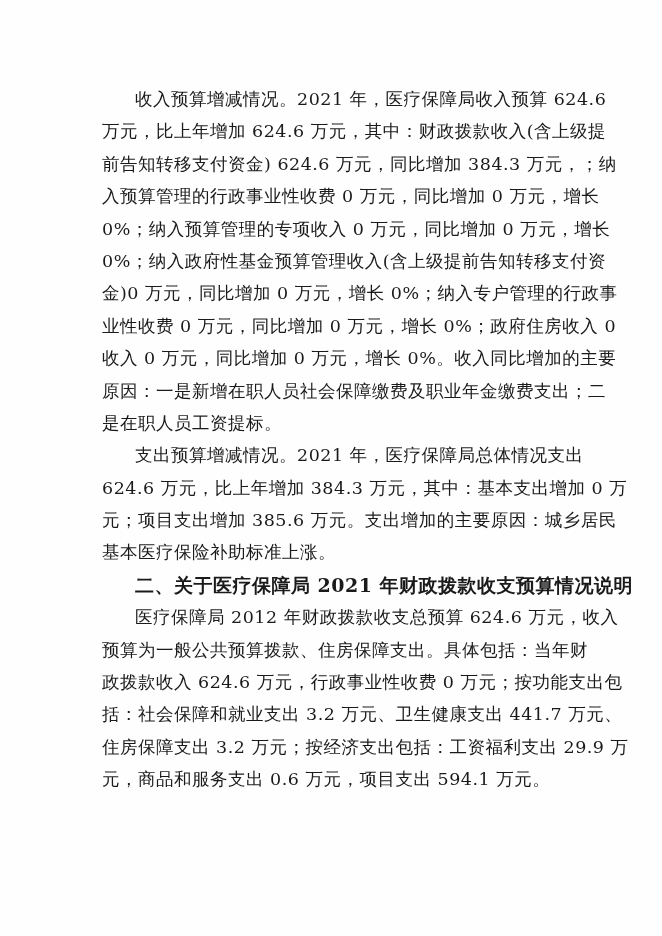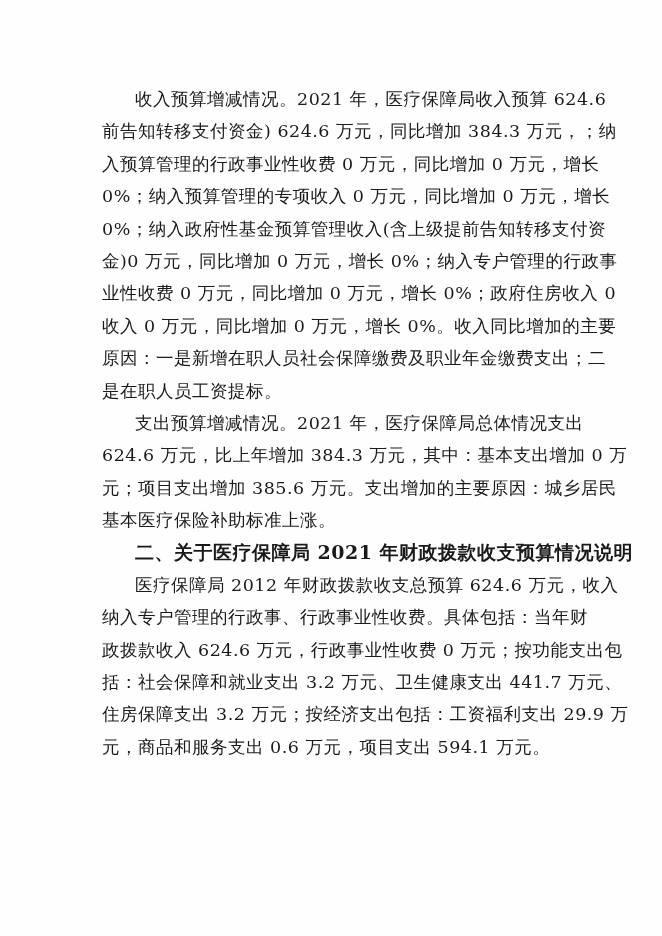--- a/index.html
+++ b/index.html
@@ -51,20 +51,21 @@
   }
 </style>
 </head>
 <body>
 
 <div class="page">
   <div class="text-block">
 
     <div>
       <div class="line indent">收入预算增减情况。2021 年，医疗保障局收入预算 624.6</div>
+      <div class="line">万元，比上年增加 624.6 万元，其中：财政拨款收入(含上级提</div>
       <div class="line">前告知转移支付资金) 624.6 万元，同比增加 384.3 万元，；纳</div>
       <div class="line">入预算管理的行政事业性收费 0 万元，同比增加 0 万元，增长</div>
       <div class="line">0%；纳入预算管理的专项收入 0 万元，同比增加 0 万元，增长</div>
       <div class="line">0%；纳入政府性基金预算管理收入(含上级提前告知转移支付资</div>
       <div class="line">金)0 万元，同比增加 0 万元，增长 0%；纳入专户管理的行政事</div>
       <div class="line">业性收费 0 万元，同比增加 0 万元，增长 0%；政府住房收入 0</div>
       <div class="line">收入 0 万元，同比增加 0 万元，增长 0%。收入同比增加的主要</div>
       <div class="line">原因：一是新增在职人员社会保障缴费及职业年金缴费支出；二</div>
       <div class="line last">是在职人员工资提标。</div>
     </div>
@@ -73,21 +74,21 @@
       <div class="line indent">支出预算增减情况。2021 年，医疗保障局总体情况支出</div>
       <div class="line">624.6 万元，比上年增加 384.3 万元，其中：基本支出增加 0 万</div>
       <div class="line">元；项目支出增加 385.6 万元。支出增加的主要原因：城乡居民</div>
       <div class="line last">基本医疗保险补助标准上涨。</div>
     </div>
 
     <div class="line heading">二、关于医疗保障局 2021 年财政拨款收支预算情况说明</div>
 
     <div>
       <div class="line indent">医疗保障局 2012 年财政拨款收支总预算 624.6 万元，收入</div>
-      <div class="line">纳入专户管理的行政事、行政事业性收费。具体包括：当年财</div>
+      <div class="line">预算为一般公共预算拨款、住房保障支出。具体包括：当年财</div>
       <div class="line">政拨款收入 624.6 万元，行政事业性收费 0 万元；按功能支出包</div>
       <div class="line">括：社会保障和就业支出 3.2 万元、卫生健康支出 441.7 万元、</div>
       <div class="line">住房保障支出 3.2 万元；按经济支出包括：工资福利支出 29.9 万</div>
       <div class="line last">元，商品和服务支出 0.6 万元，项目支出 594.1 万元。</div>
     </div>
 
   </div>
 </div>
 
 </body></html>

